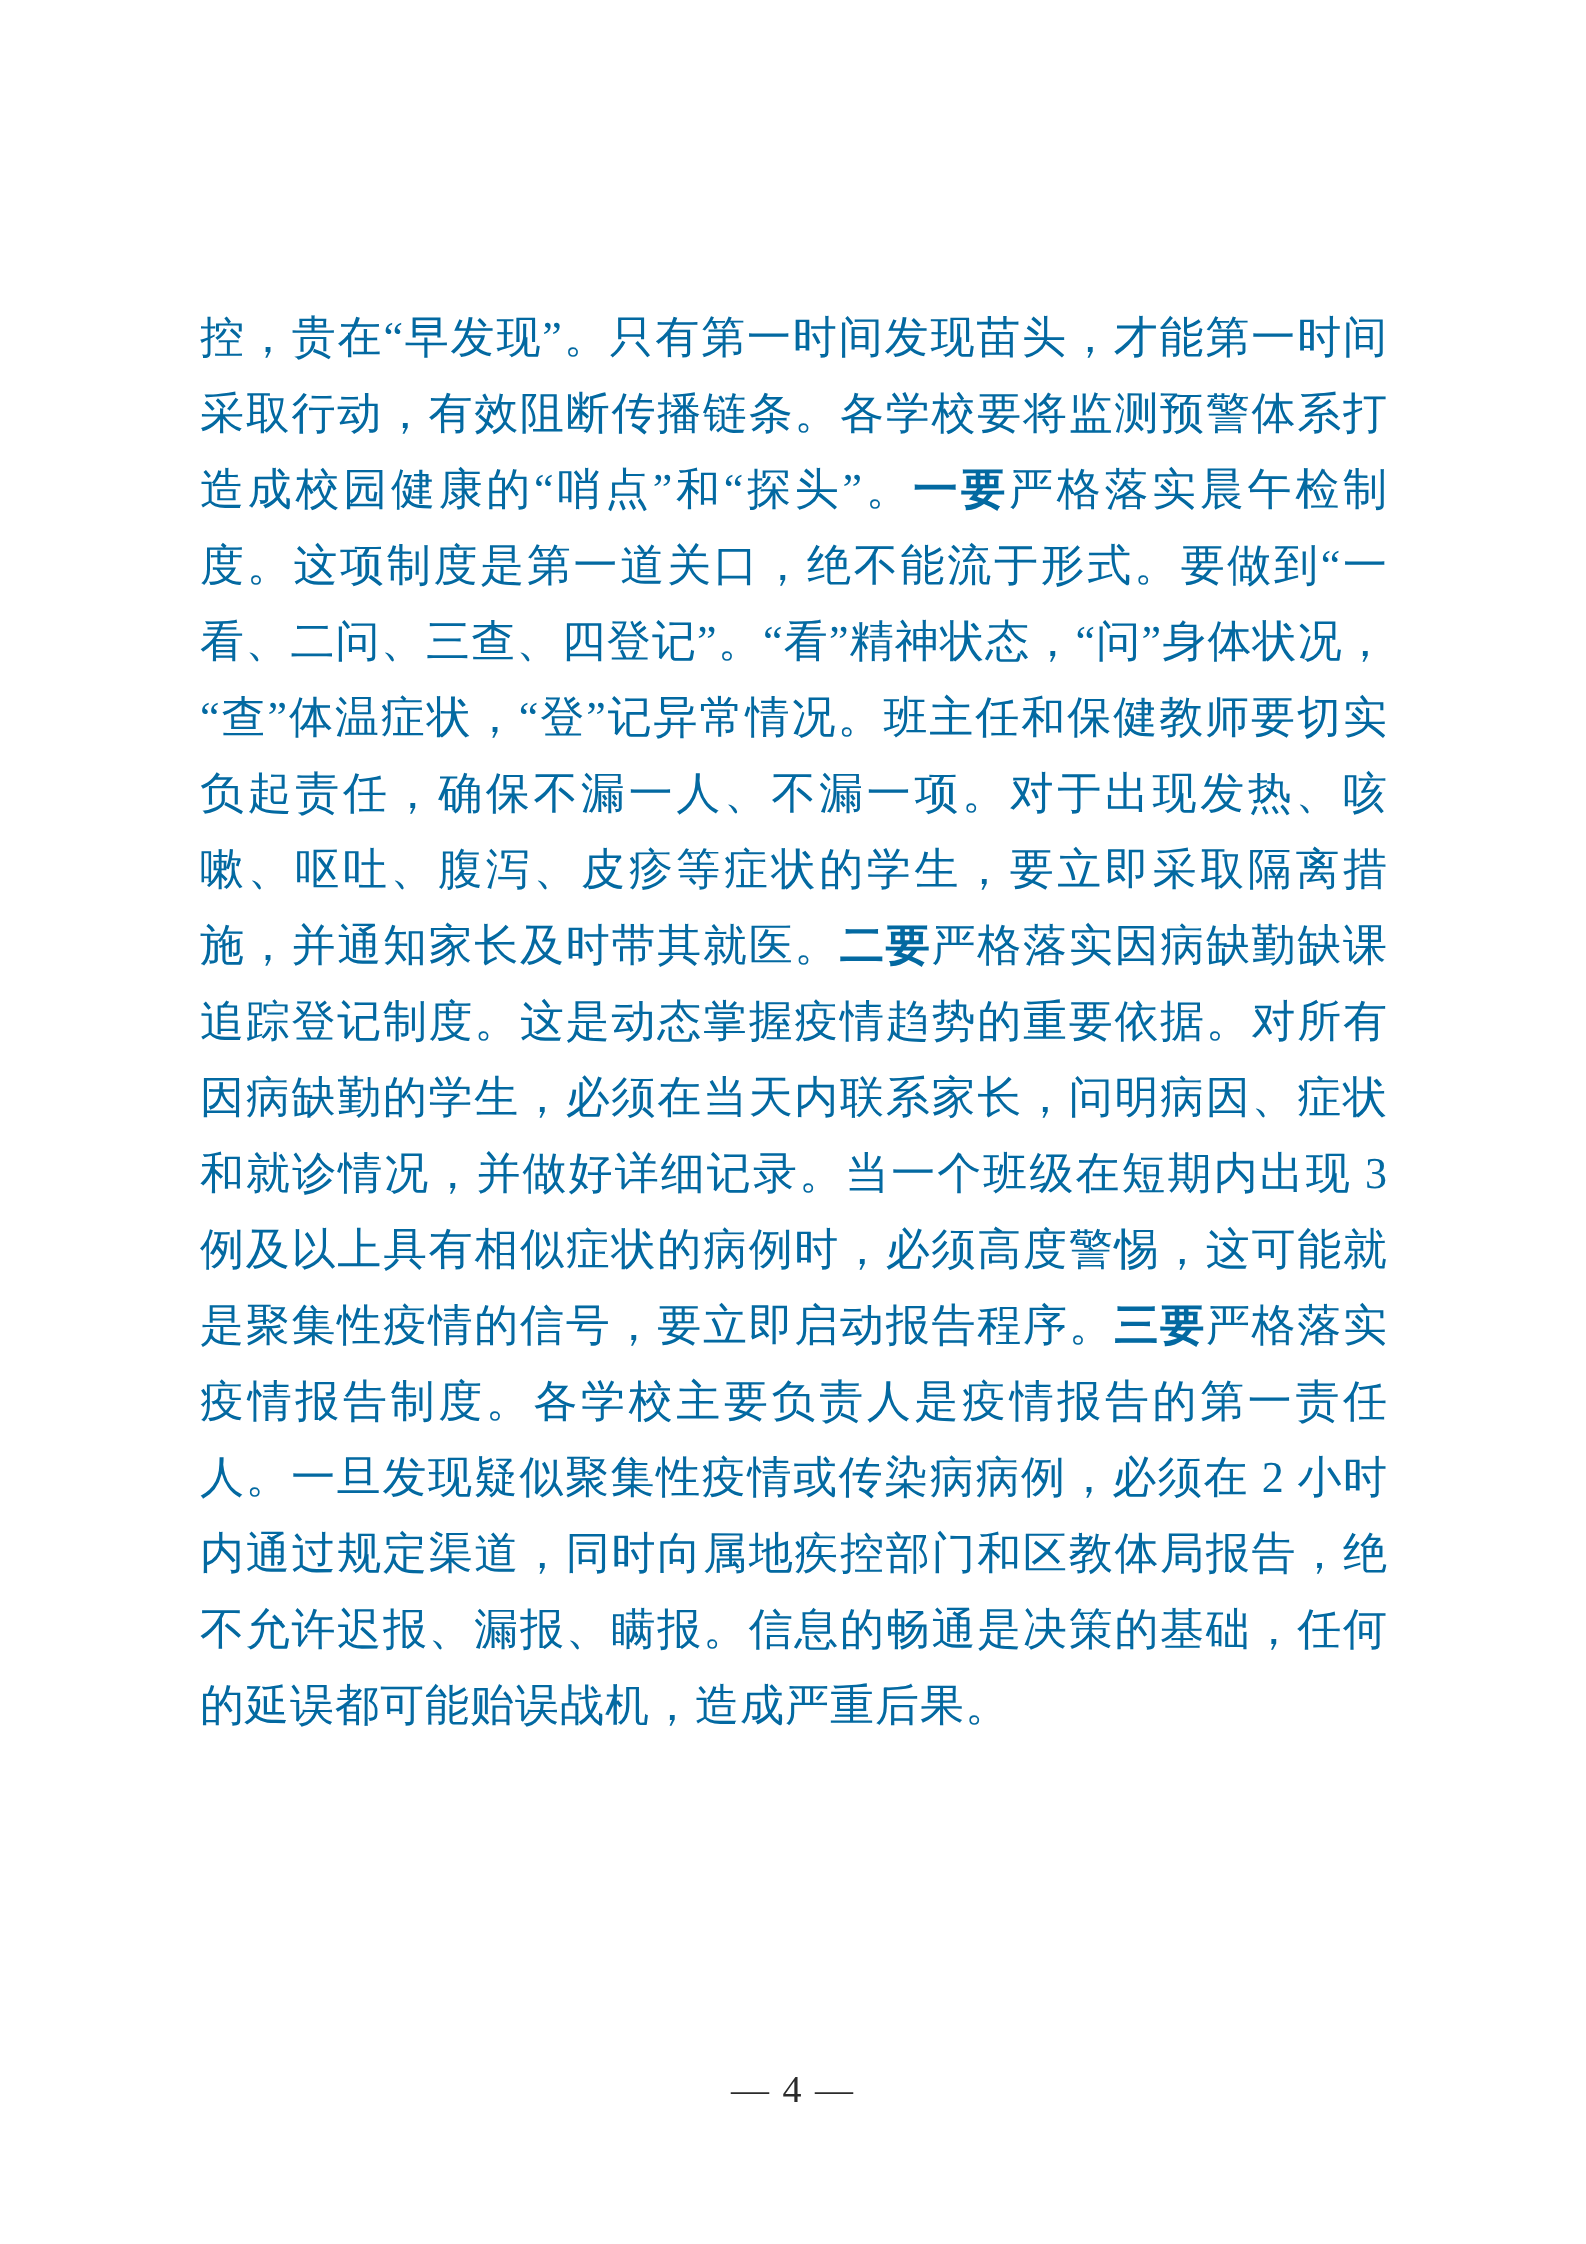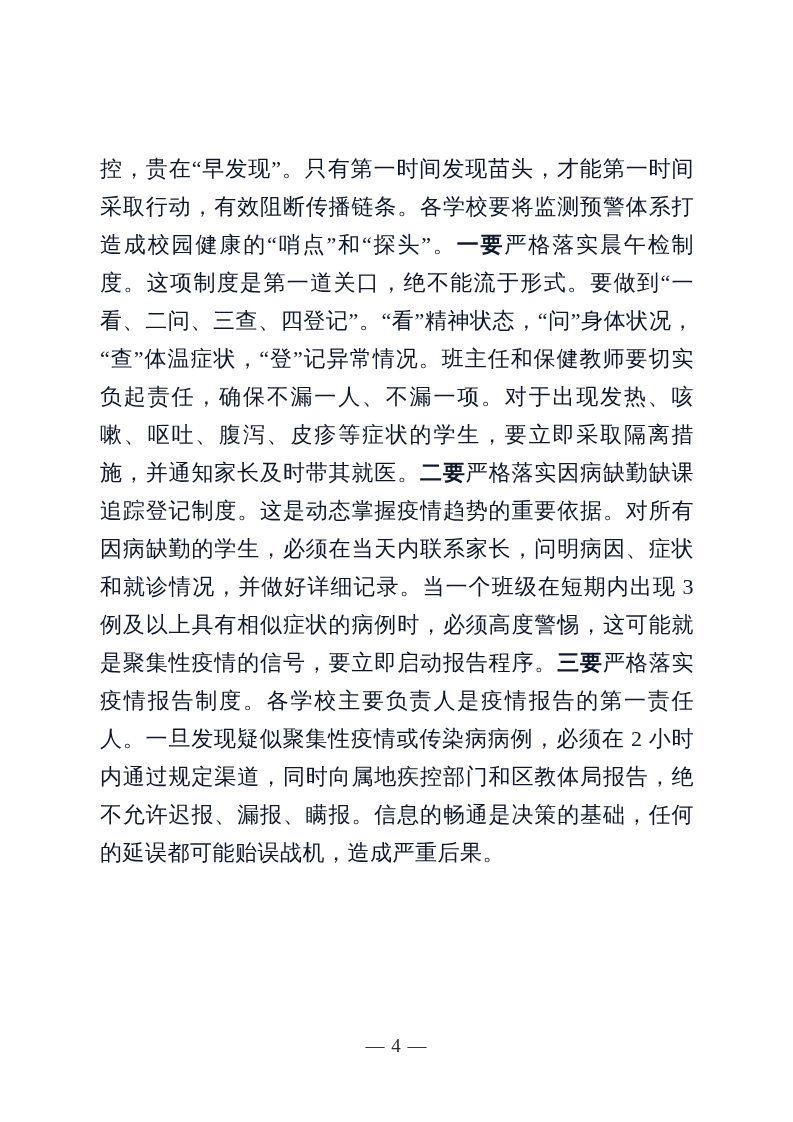--- a/index.html
+++ b/index.html
@@ -15,21 +15,21 @@
     overflow: hidden;
     font-family: "Liberation Serif", "DejaVu Serif", serif;
   }
   .content {
     position: absolute;
     left: 100px;
     top: 150px;
     width: 594px;
     font-size: 22px;
     line-height: 38px;
-    color: #0f172a;
+    color: #0369a1;
     text-align: justify;
     text-justify: inter-ideograph;
     letter-spacing: 0.5px;
   }
   .para {
     margin: 0;
     padding: 0;
   }
   .para.indent {
     text-indent: 2em;

